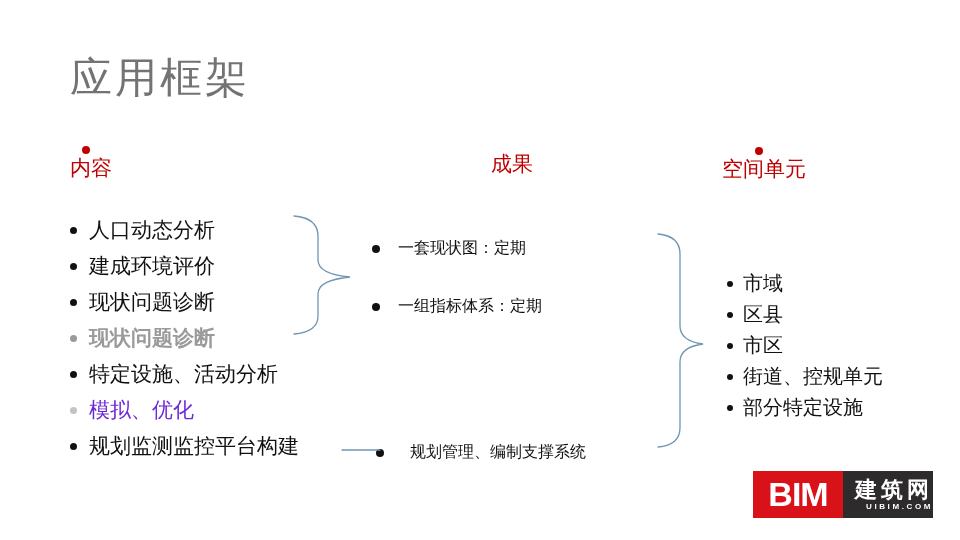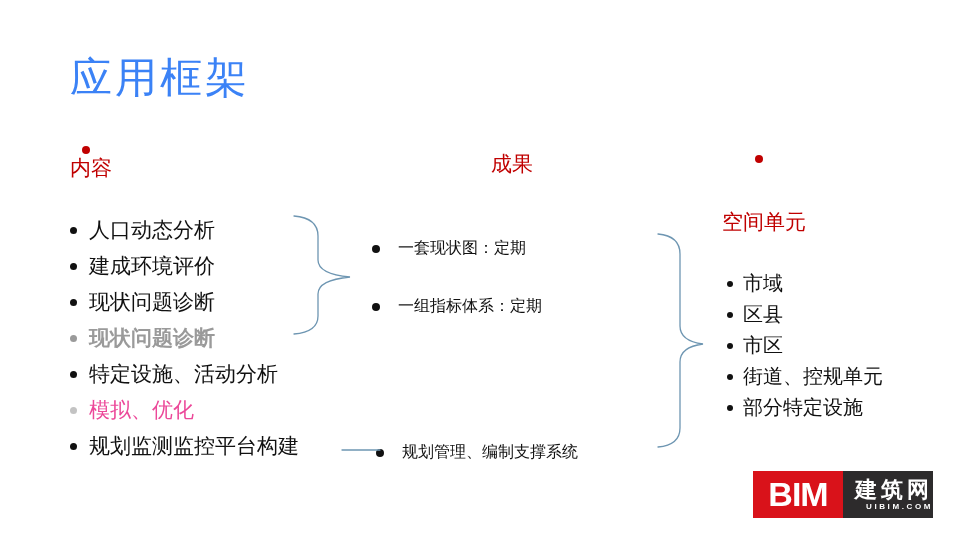--- a/index.html
+++ b/index.html
@@ -13,45 +13,45 @@
     font-family: "Liberation Serif", "DejaVu Serif", serif;
     color: #111111;
   }
   .title {
     position: absolute;
     left: 70px;
     top: 50px;
     font-size: 42px;
     font-weight: 400;
     letter-spacing: 3px;
-    color: #3b82f6;
+    color: #737373;
   }
   .col-header {
     position: absolute;
     display: flex;
     align-items: center;
     font-size: 21px;
     color: #C00000;
     flex-direction: column;
   }
   .col-header.left  { left: 70px;  top: 146px; }
   .col-header.mid   { left: 481px; top: 150px; margin-left: 10px; }
-  .col-header.right { left: 722px; top: 155px; gap: 45px; }
+  .col-header.right { left: 722px; top: 147px; }
   .bullet {
     display: inline-block;
     border-radius: 50%;
     flex: 0 0 auto;
   }
   .bullet.red   { width: 8px; height: 8px; background: #C00000; margin-right: 11px; }
   .bullet.black { width: 7px; height: 7px; background: #111111; margin-right: 12px; }
   .bullet.mid-b { width: 8px; height: 8px; background: #111111; margin-right: 18px; }
   .bullet.sm    { width: 6px; height: 6px; background: #111111; margin-right: 10px; }
   .muted, .muted .bullet.black { color: #9A9A9A; font-weight: bold; }
   .muted .bullet.black { background: #9A9A9A; }
-  .faint, .faint .bullet.black { color: #ec4899; }
+  .faint, .faint .bullet.black { color: #6d28d9; }
   .faint .bullet.black { background: #C3C3C3; }
 
   ul.plain { list-style: none; }
   .left-list {
     position: absolute;
     left: 70px;
     top: 212px;
     font-size: 21px;
   }
   .left-list li {
@@ -68,21 +68,21 @@
     font-size: 16px;
     white-space: nowrap;
   }
   .mid-item.wrap {
     align-items: flex-start;
     white-space: normal;
     width: 250px;
     line-height: 26px;
   }
   .mid-item.wrap .bullet { margin-top: 10px; }
-  .mid-item.wrap .mid-text { width: 200px; }
+  .mid-item.wrap .mid-text { width: 200px; margin-left: 8px; }
   .right-list {
     position: absolute;
     left: 727px;
     top: 268px;
     font-size: 20px;
   }
   .right-list li {
     height: 31px;
     display: flex;
     align-items: center;

